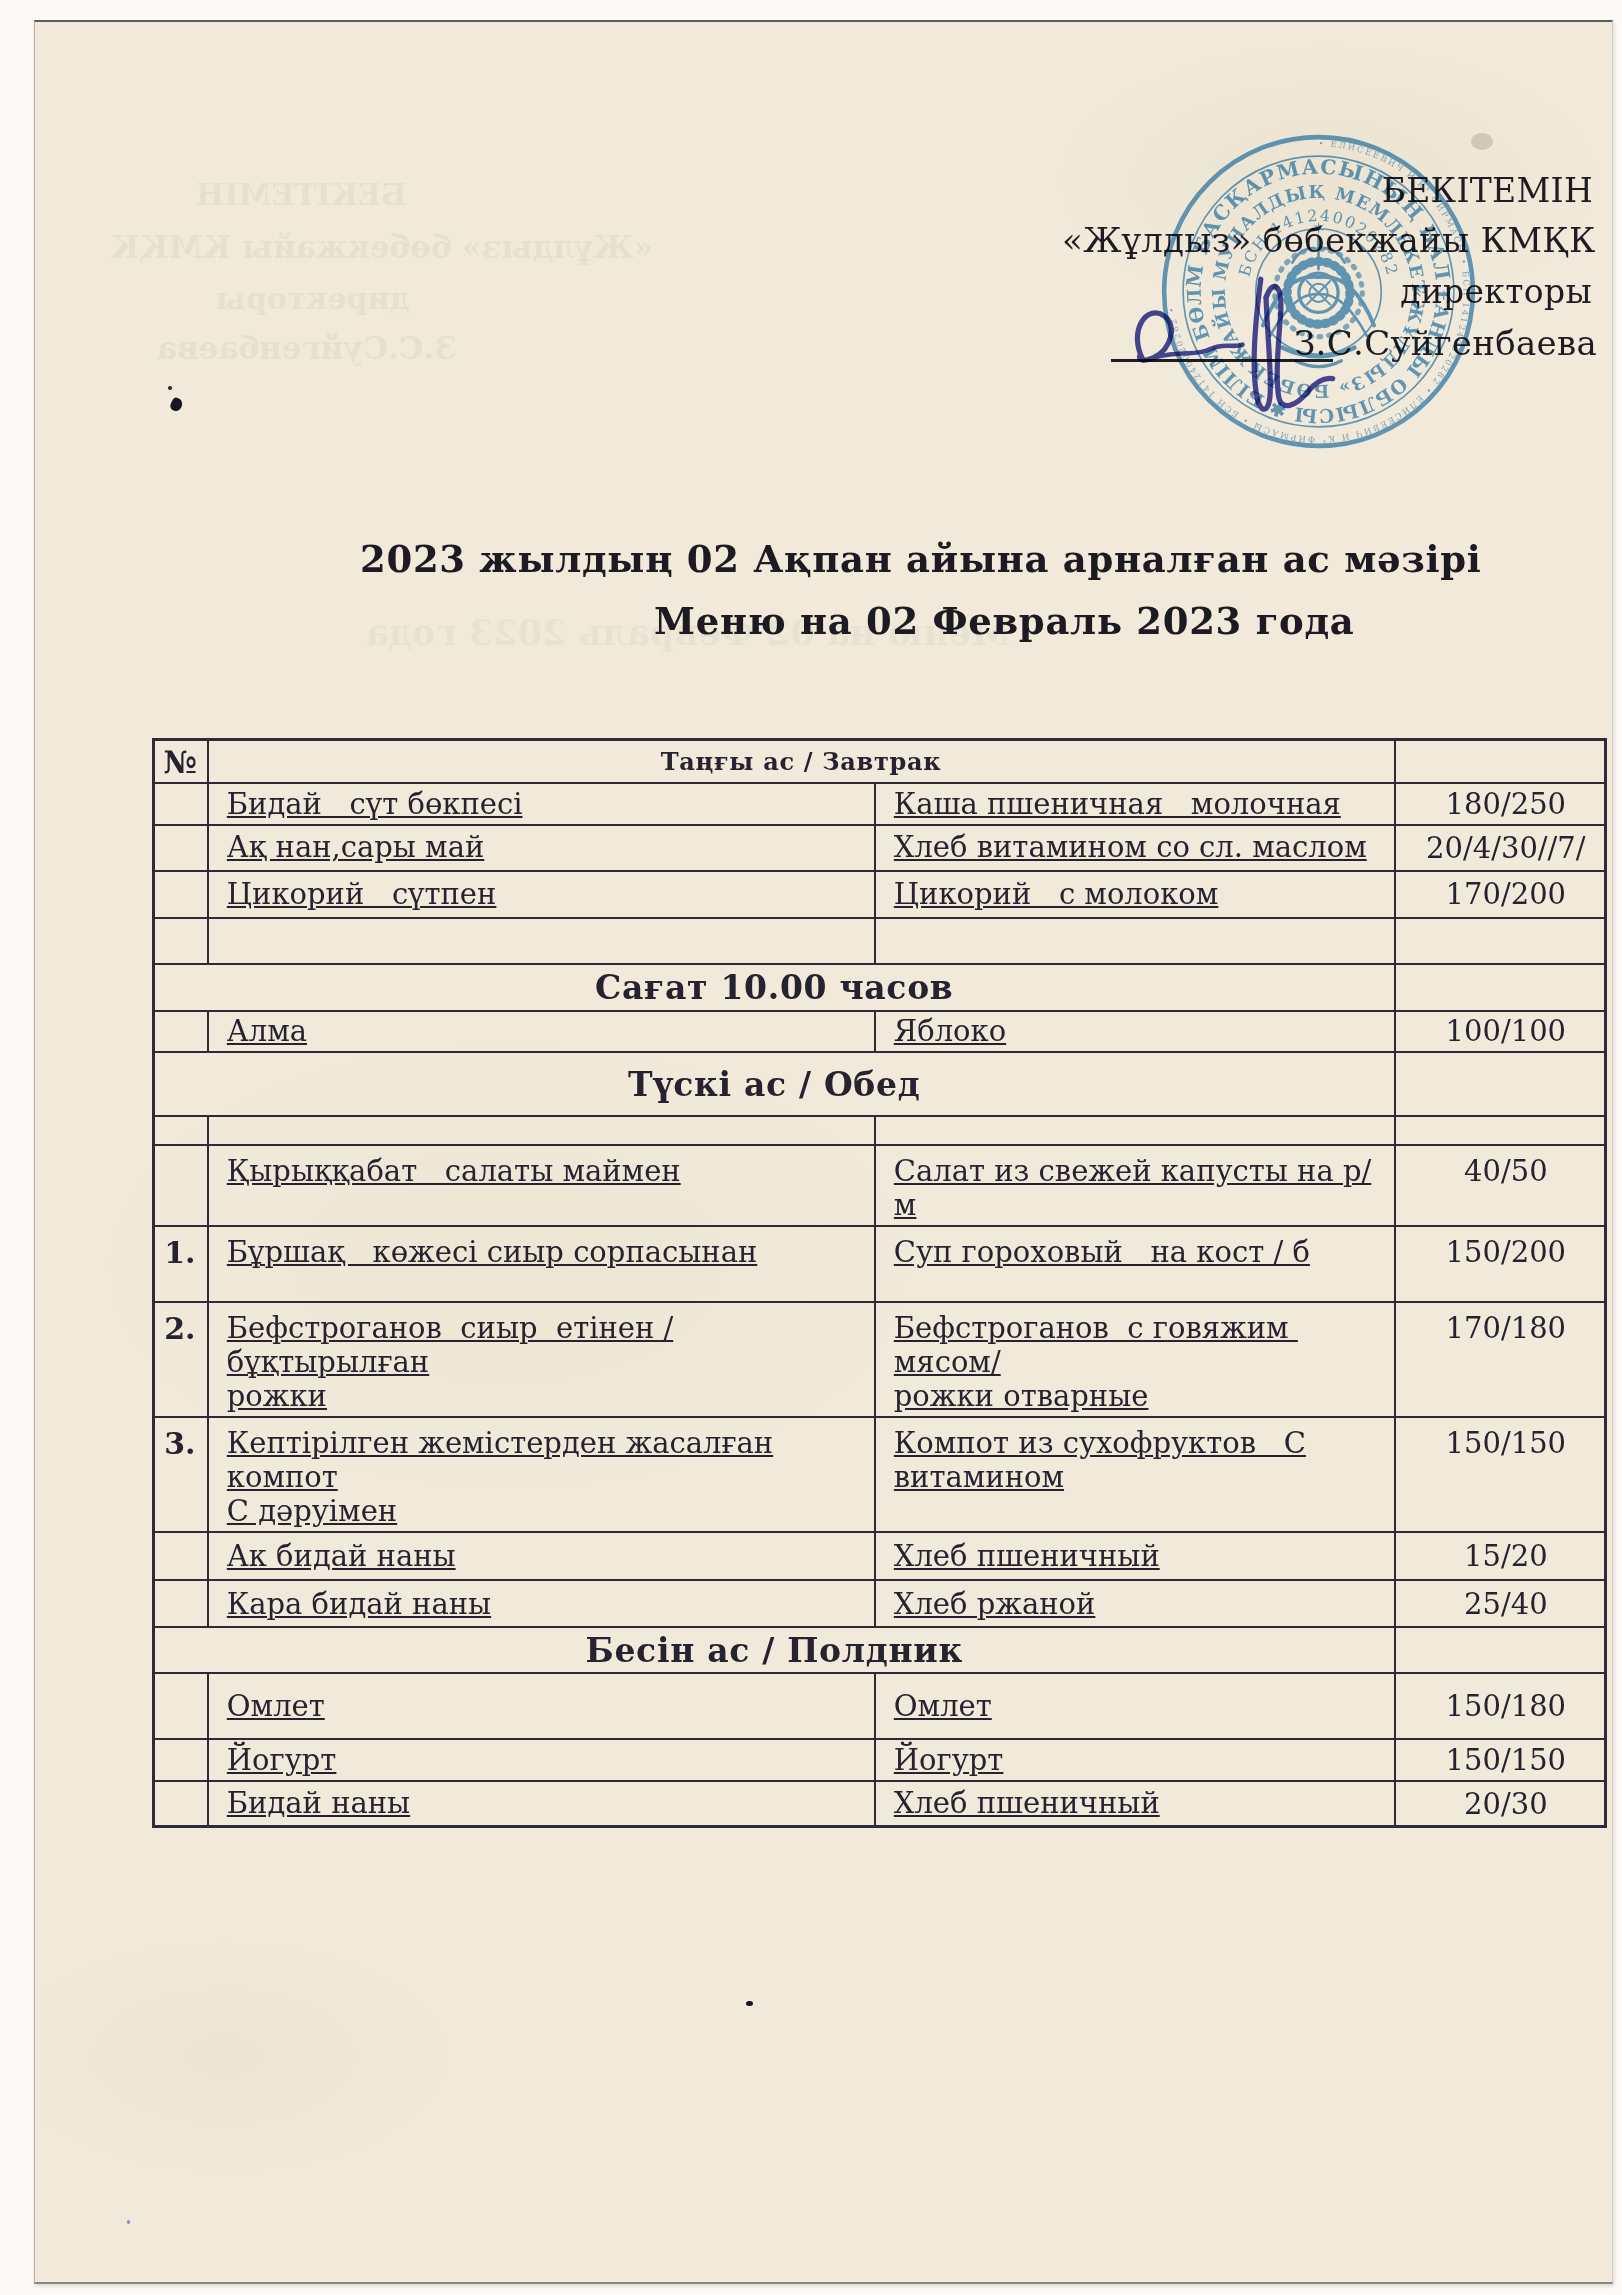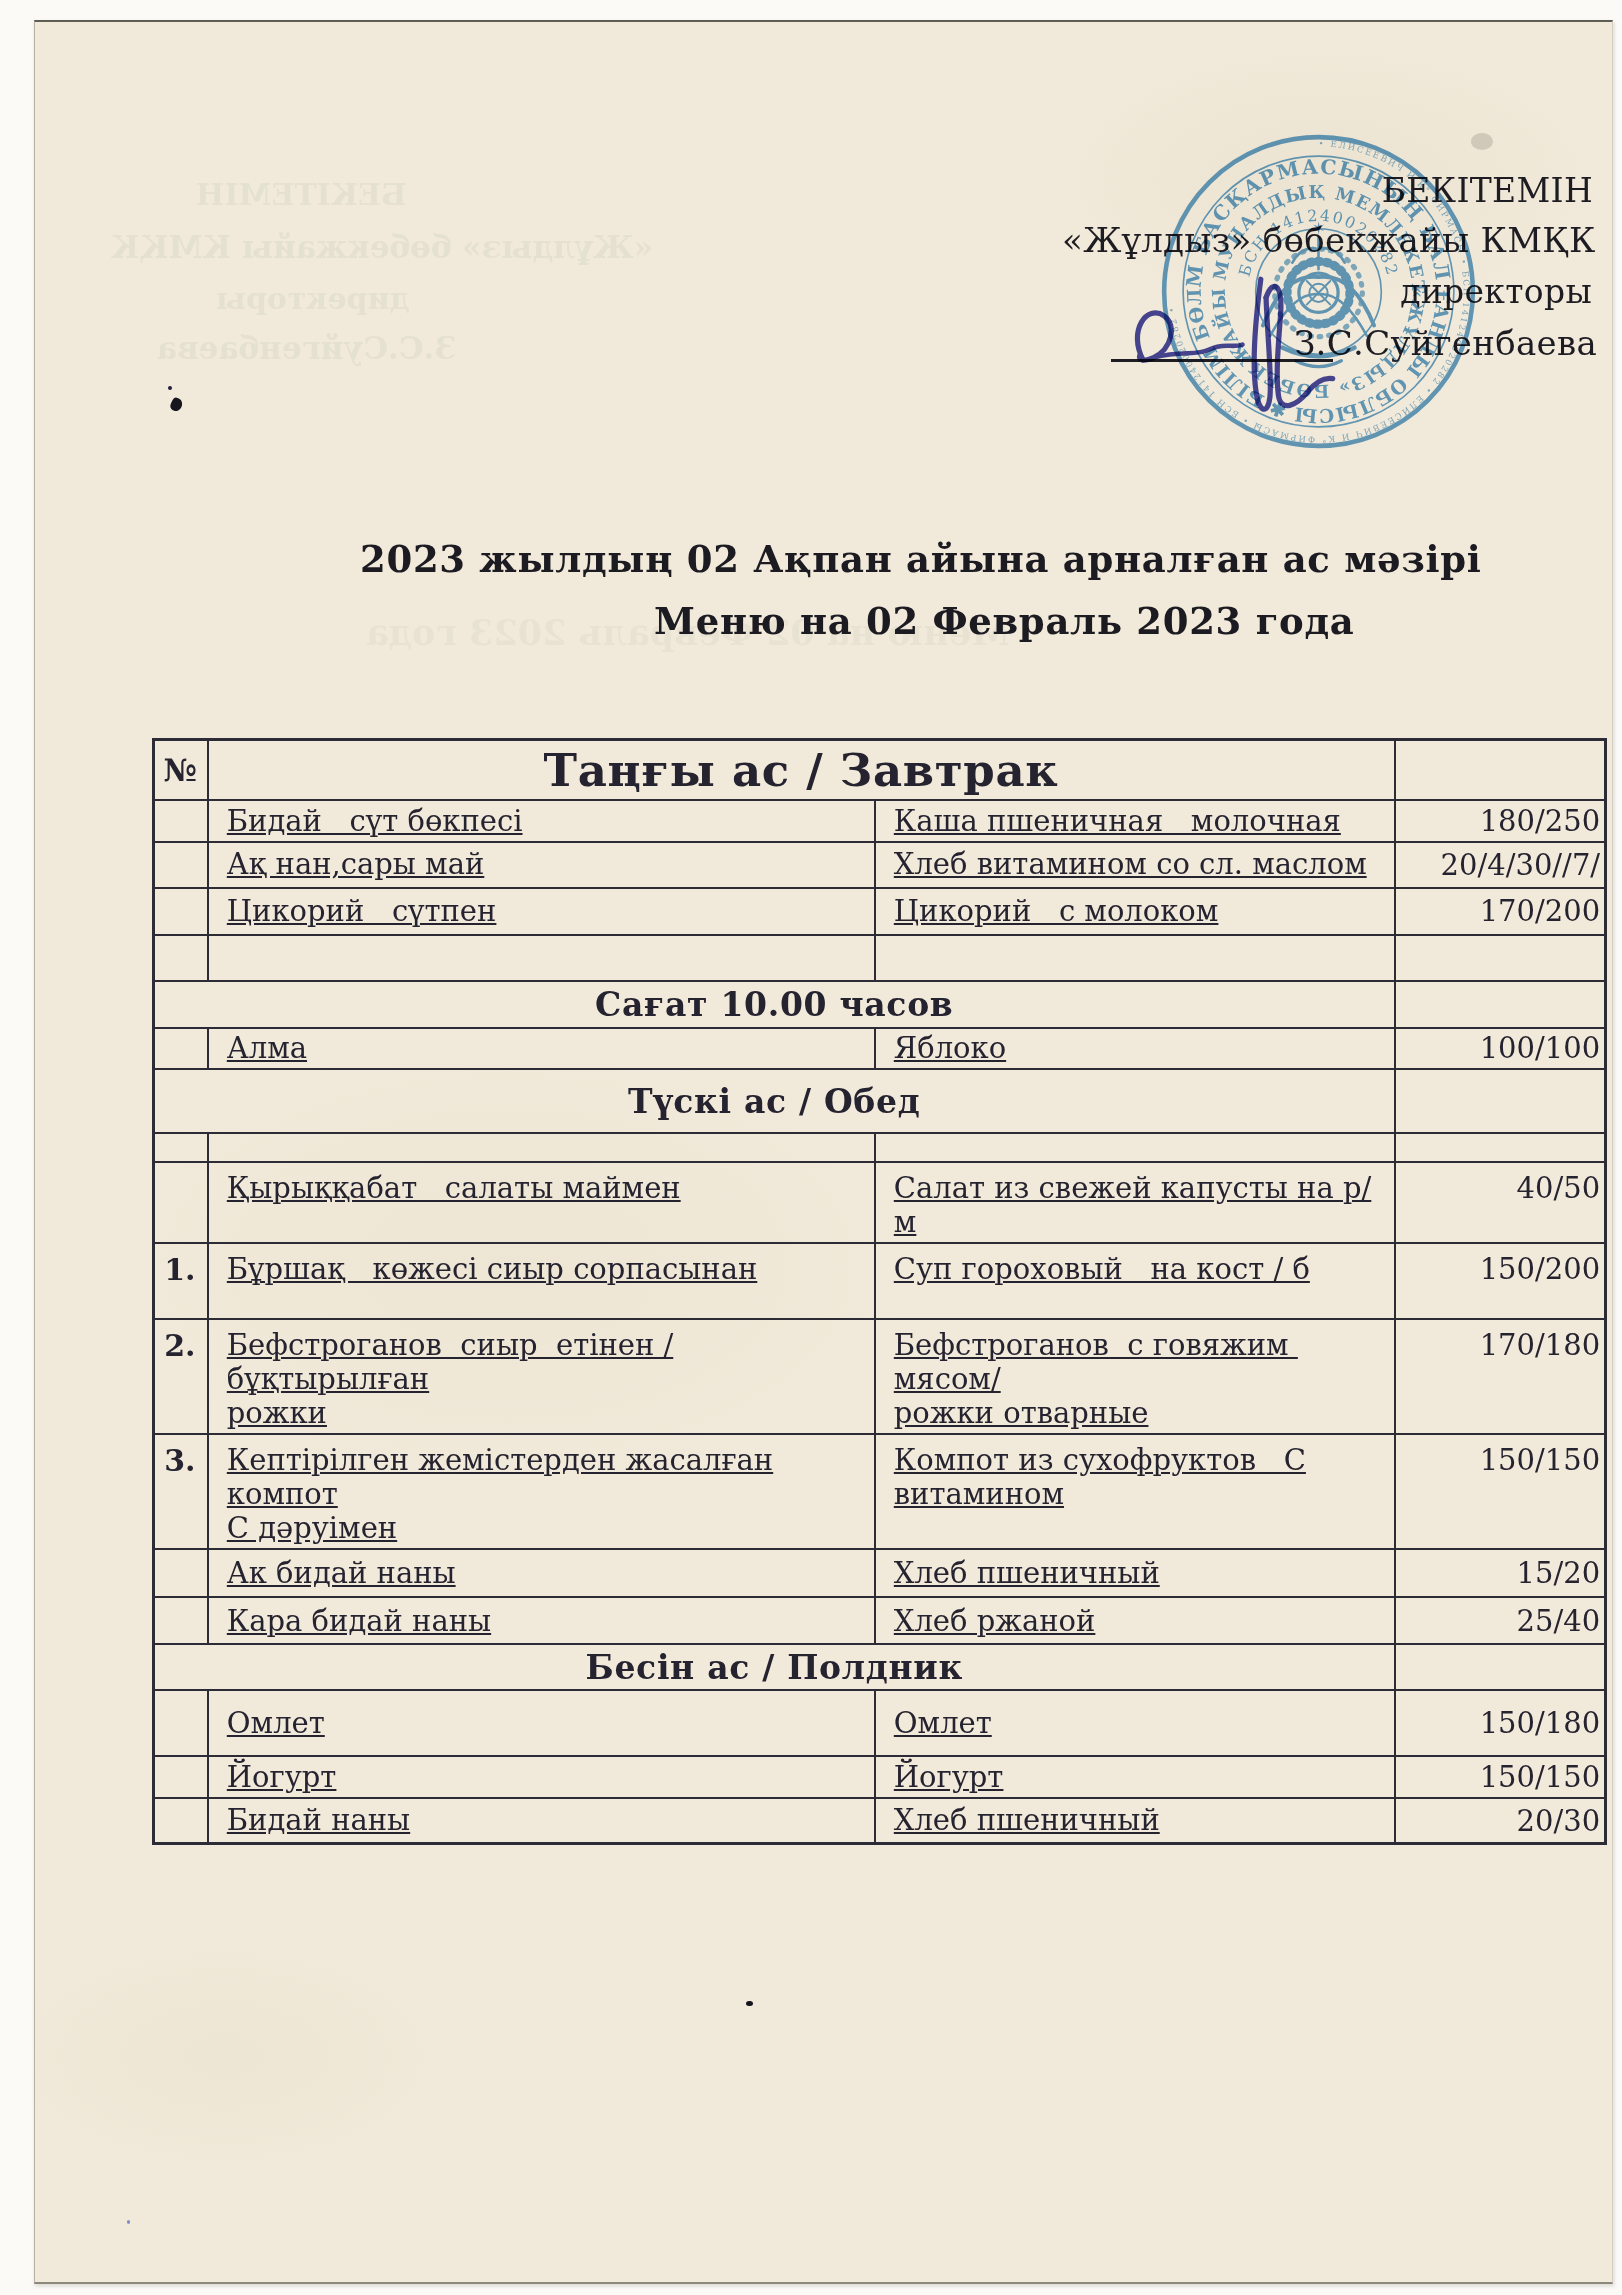--- a/index.html
+++ b/index.html
@@ -44,25 +44,25 @@
     border-collapse:collapse;table-layout:fixed;
     font-size:29px;color:#262330;
   }
   #menu-table td,#menu-table th{
     border:2px solid #2d2b35;border-top-width:2.6px;border-bottom-width:2.6px;
     padding:2.6px 6.5px 2.6px 18.3px;vertical-align:middle;
     overflow:hidden;font-weight:normal;text-align:left;
   }
   #menu-table{border:3.3px solid #2d2b35;}
   #menu-table .num{padding-left:9.2px;font-weight:bold;font-size:30px;}
-  #menu-table .portion{text-align:right;padding-left:16px;padding-right:3.9px;}
+  #menu-table .portion{text-align:center;padding-left:16px;padding-right:3.9px;}
   #menu-table .sect{
     text-align:center;font-weight:bold;font-size:33px;padding-left:6.5px;letter-spacing:0.7px;
   }
-  #menu-table th.sect{font-size:45px;}
+  #menu-table th.sect{font-size:24px;}
   #menu-table .kz,#menu-table .ru{white-space:pre-line;line-height:1.18;text-decoration:underline;}
   #menu-table tr.tall td{vertical-align:top;padding-top:7.9px;}
   
   #stamp-svg{position:absolute;left:1155px;top:128px;width:327px;height:327px;
     mix-blend-mode:multiply;opacity:.85;}
   #signature-svg{position:absolute;left:1109px;top:257px;width:301px;height:183px;
     mix-blend-mode:multiply;opacity:.9;}
   #signature-underline{
     position:absolute;left:1111px;top:359px;width:222px;height:2.6px;background:#1e1d24;
   }

